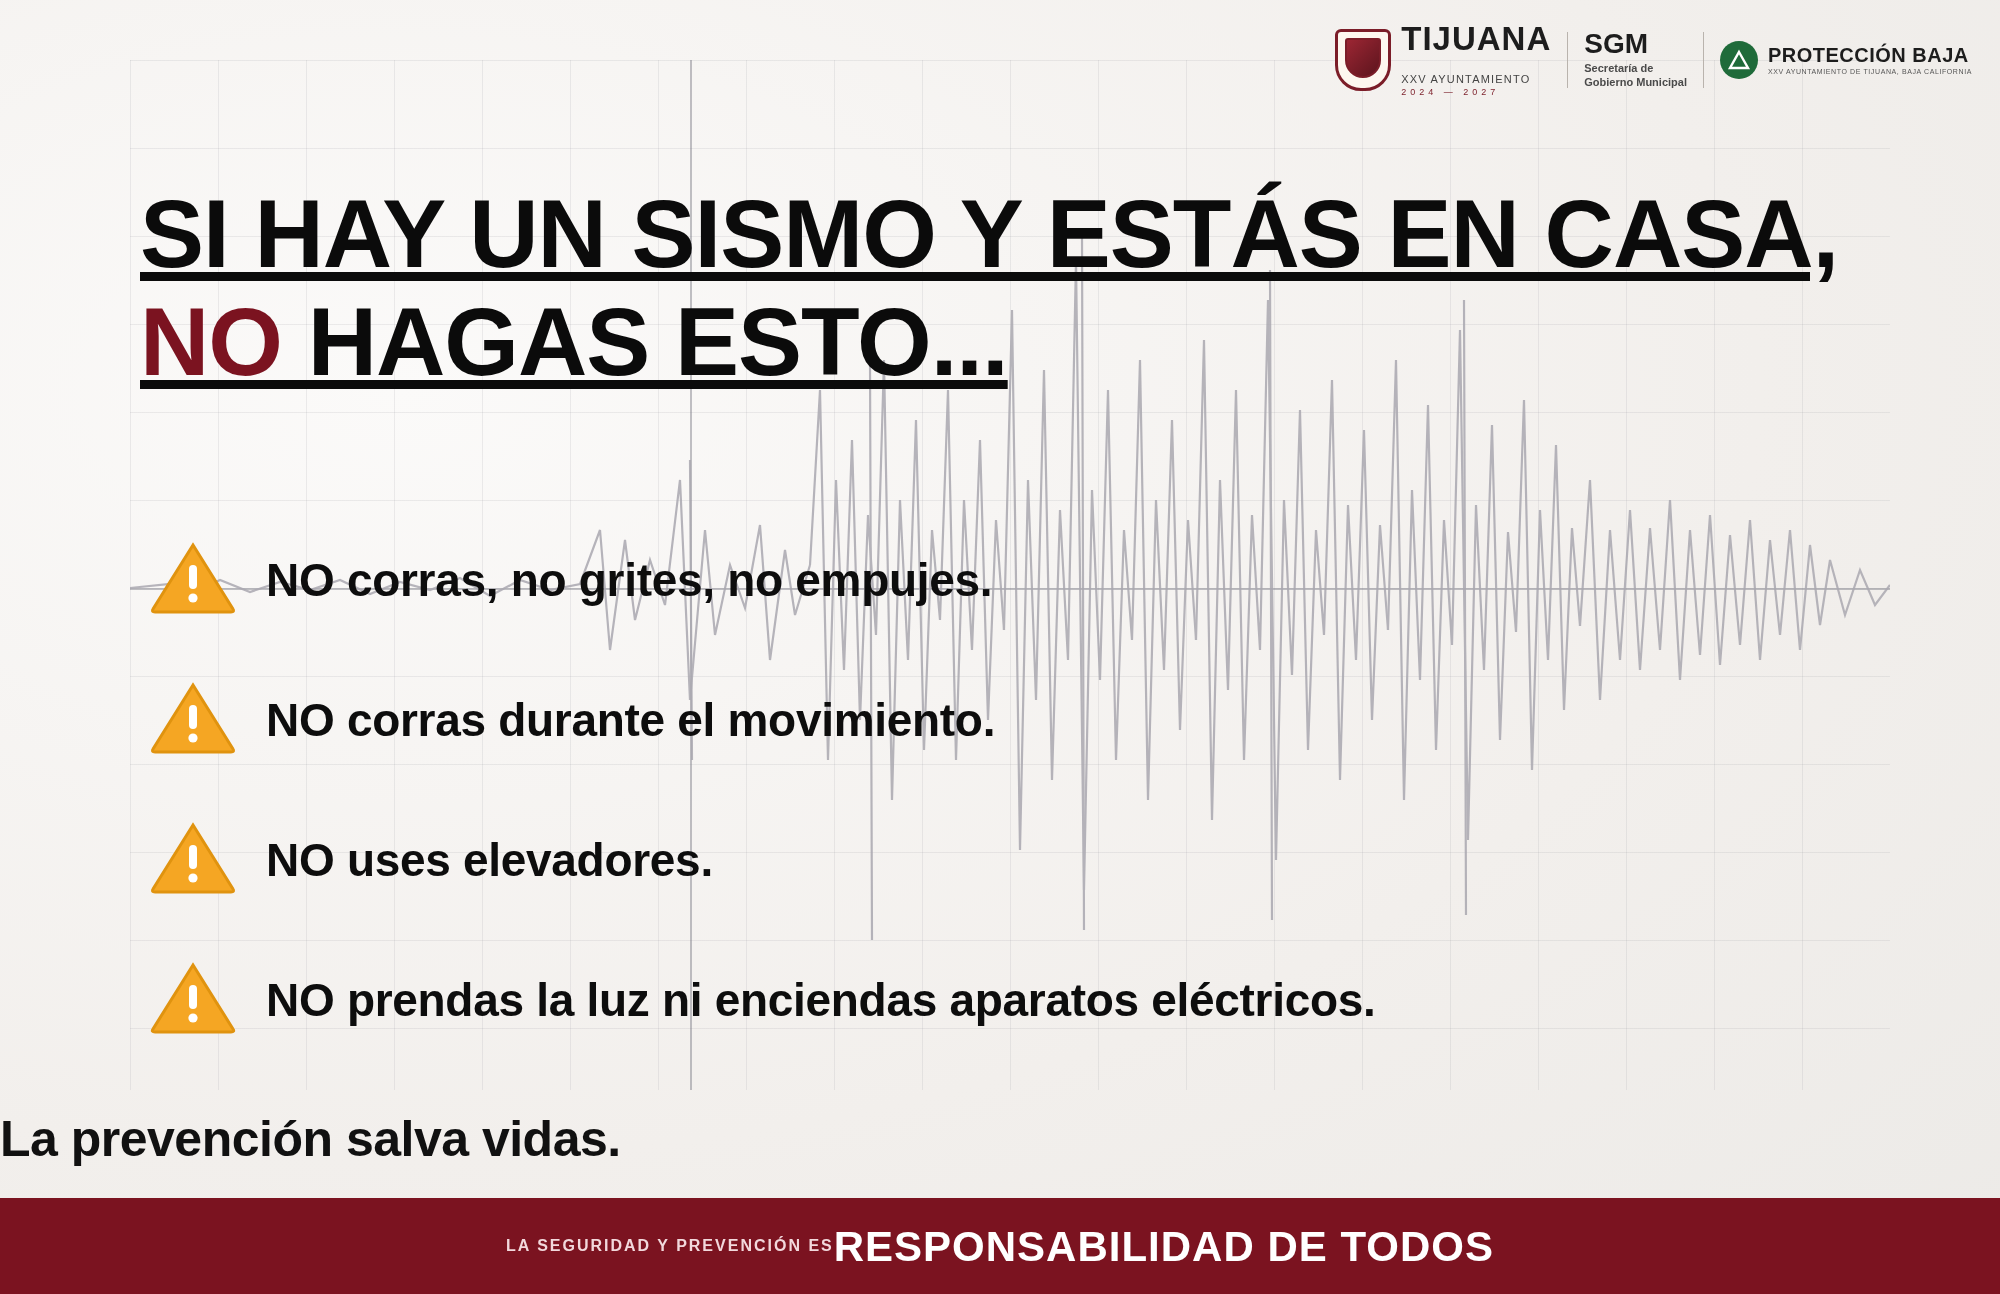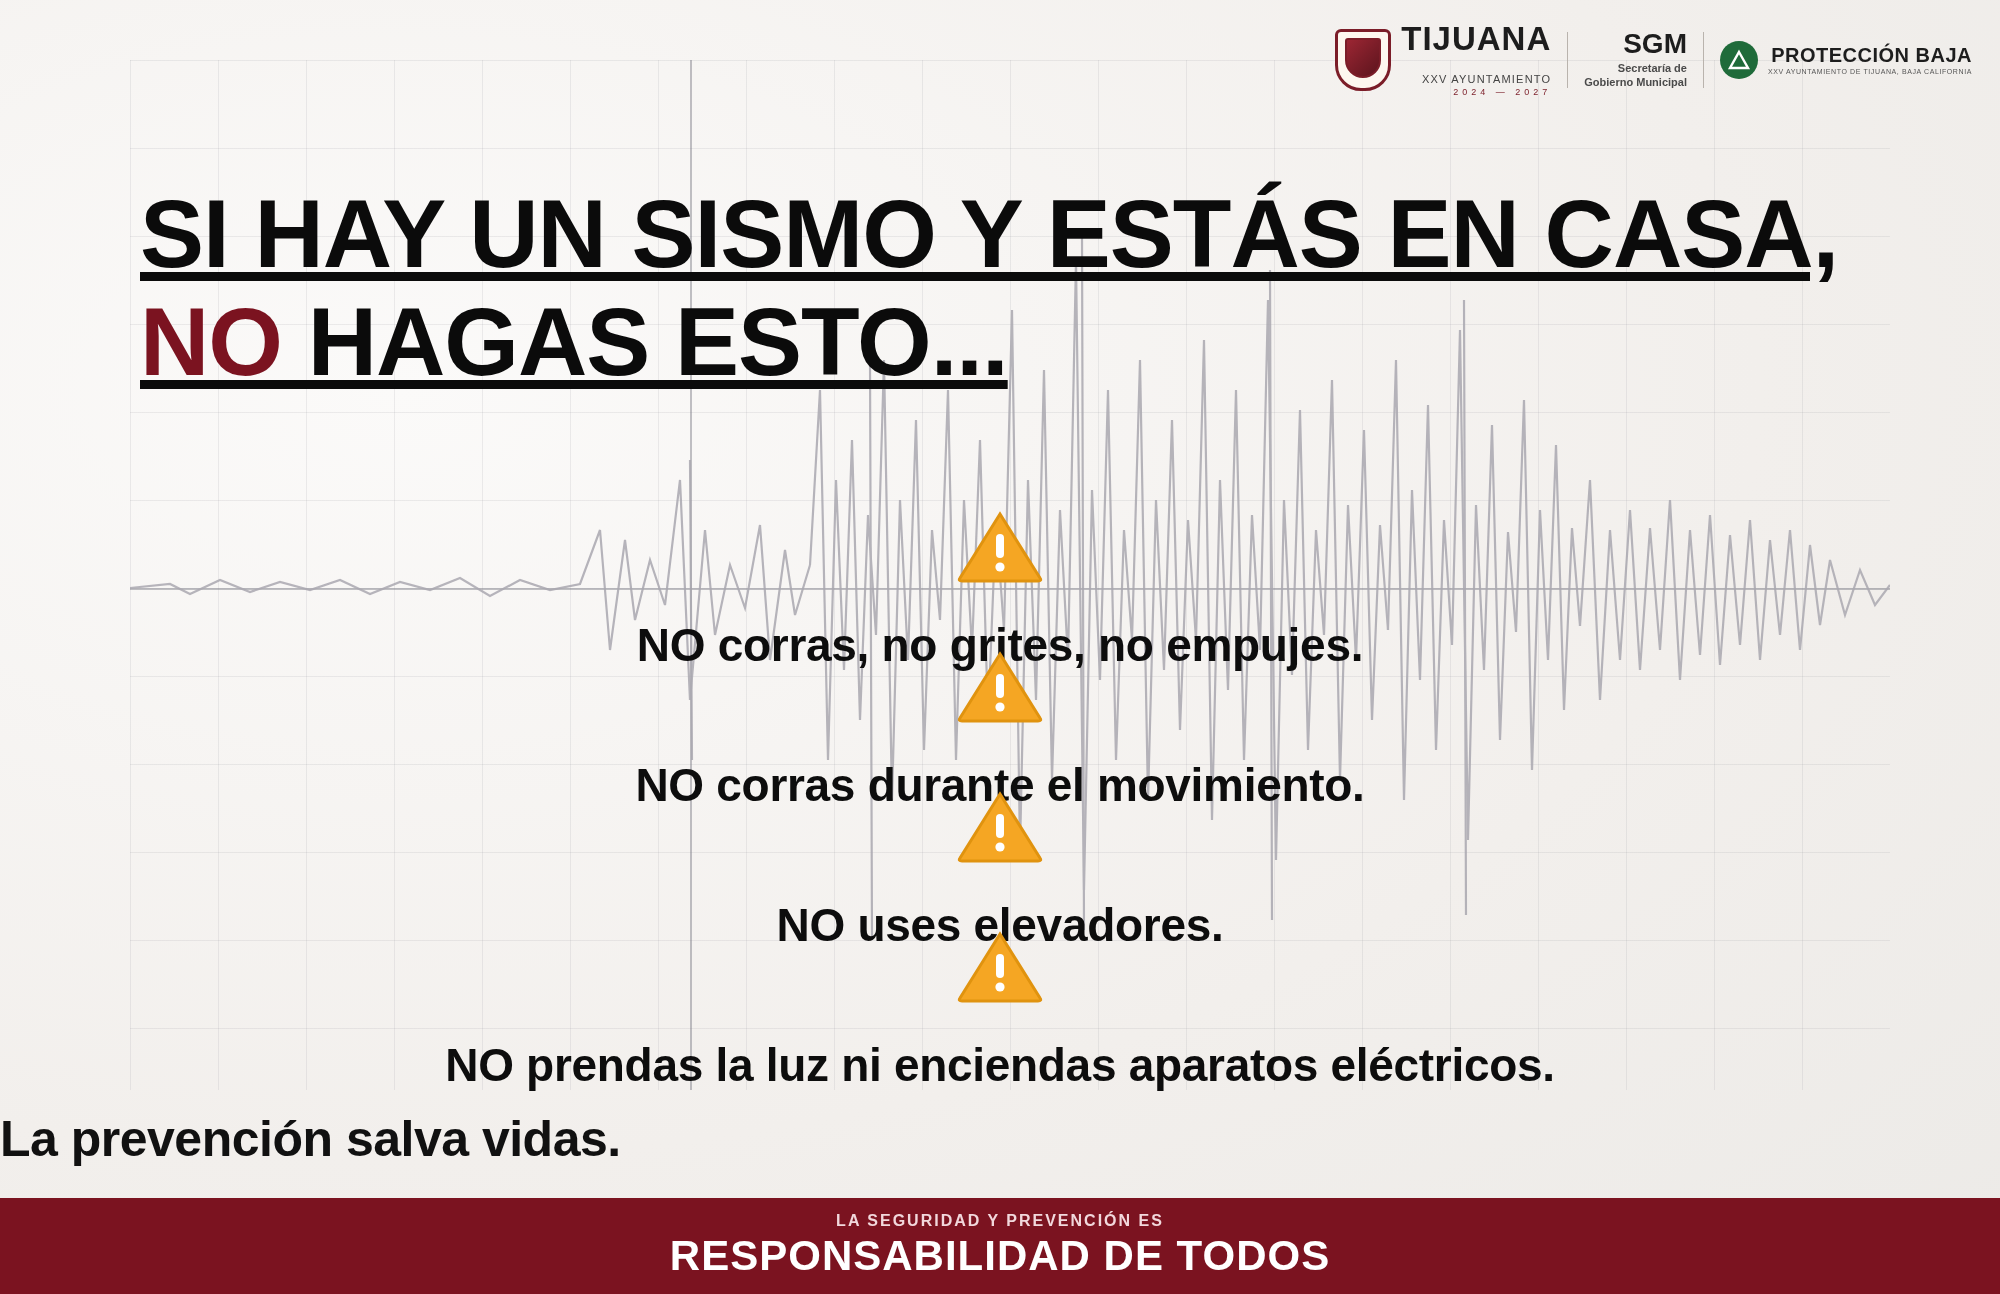--- a/index.html
+++ b/index.html
@@ -70,21 +70,20 @@
 
   
   .logo-bar {
     position: absolute;
     top: 22px;
     right: 28px;
     display: flex;
     align-items: center;
     gap: 16px;
     z-index: 6;
-    text-align: right;
   }
   .logo-block {
     display: flex;
     align-items: center;
     gap: 10px;
   }
   .crest {
     width: 56px;
     height: 62px;
     border: 3px solid #7b1d28;
@@ -185,21 +184,20 @@
     left: 150px;
     top: 510px;
     width: 1700px;
     z-index: 5;
   }
   .bullet-row {
     display: flex;
     align-items: center;
     gap: 30px;
     height: 140px;
-    flex-direction: column;
   }
   .warn-icon { flex: 0 0 auto; }
   .bullet-text {
     font-size: 46px;
     font-weight: 800;
     color: #0d0d0d;
     letter-spacing: -0.3px;
   }
 
   
@@ -219,21 +217,21 @@
   
   .footer {
     position: absolute;
     left: 0;
     bottom: 0;
     width: 2000px;
     height: 96px;
     background: #7b1320;
     z-index: 7;
     display: flex;
-    flex-direction: column;
+    flex-direction: row;
     align-items: center;
     justify-content: center;
   }
   .footer-small {
     color: #f2d8dc;
     font-size: 16px;
     font-weight: 700;
     letter-spacing: 2px;
   }
   .footer-big {

